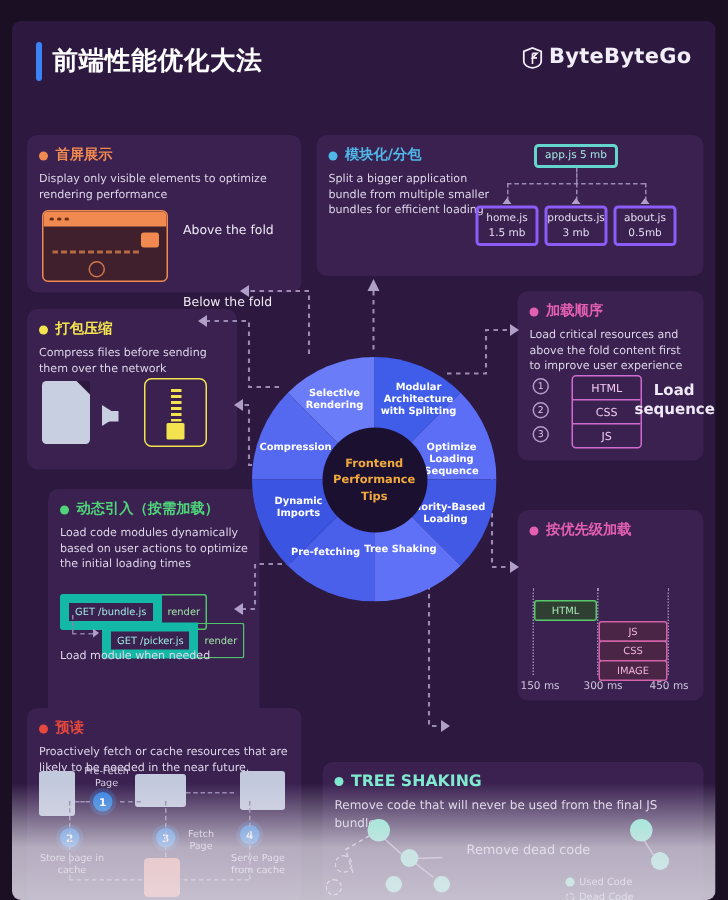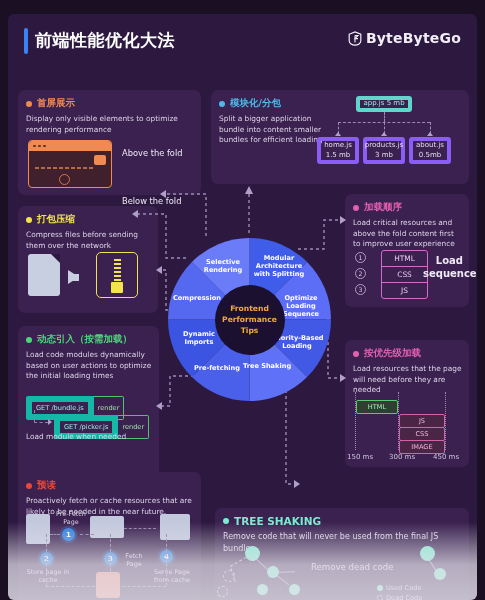--- a/index.html
+++ b/index.html
@@ -27,40 +27,40 @@
   .c-title{ display:flex; align-items:center; gap:5px; font-size:9.5px; font-weight:bold;
             margin-bottom:4px; }
   .dot{ width:6px; height:6px; border-radius:50%; flex:none; }
   .c-body{ font-size:7.4px; line-height:1.45; color:#ded6e8; }
 
   
   #card-fold{ left:10px; top:76px; width:183px; height:105px; }
   #card-modular{ left:203px; top:76px; width:258px; height:94px; }
   #card-compress{ left:10px; top:192px; width:140px; height:107px; }
   #card-sequence{ left:337px; top:180px; width:124px; height:113px; }
-  #card-dynamic{ left:10px; top:312px; width:141px; height:166px; }
+  #card-dynamic{ left:24px; top:312px; width:141px; height:166px; }
   #card-preload{ left:337px; top:326px; width:124px; height:127px; }
   #card-prefetch{ left:10px; top:458px; width:183px; height:130px; }
   #card-tree{ left:207px; top:494px; width:254px; height:94px; }
 
   
   .browser{ position:absolute; left:10px; top:50px; width:84px; height:48px;
             border:1.5px solid #f08a50; border-radius:4px; overflow:hidden; background:#40202c; }
   .br-top{ height:10px; background:#f08a50; display:flex; align-items:center; gap:2.5px; padding-left:4px; }
   .br-dot{ width:2.6px; height:2.6px; border-radius:50%; background:#6b2f16; }
   .br-img{ position:absolute; right:5px; top:14px; width:12px; height:10px;
            background:#f08a50; border-radius:2px; }
   .br-lines{ position:absolute; left:6px; top:26px; width:58px; height:2px;
              background:repeating-linear-gradient(90deg,#b46a43 0 4px,transparent 4px 6px); }
   .br-circ{ position:absolute; left:30px; top:33px; width:11px; height:11px; border-radius:50%;
             border:1.5px solid #d2744a; }
   .fold-lbl{ position:absolute; font-size:8.3px; color:#efe9f5; }
 
   
-  .box{ position:absolute; border:4px solid #8b5cf6; border-radius:3px;
+  .box{ position:absolute; border:2px solid #8b5cf6; border-radius:3px;
         display:flex; flex-direction:column; align-items:center; justify-content:center;
         font-size:7px; line-height:1.3; color:#e4dcee; text-align:center; }
   .box.teal{ border-color:#63d5cc; color:#9fe9e2; }
 
   
   .vd{ position:absolute; border-left:1.4px dashed #9b8bb4; }
   .hd{ position:absolute; border-top:1.4px dashed #9b8bb4; }
   .ar-d{ position:absolute; width:0;height:0;border-left:3px solid transparent;
          border-right:3px solid transparent;border-top:4px solid #b0a0c8; }
 
@@ -173,21 +173,21 @@
     </div>
     <div class="fold-lbl" style="left:104px; top:58px;">Above the fold</div>
     <div class="fold-lbl" style="left:104px; top:80px;margin-top:26px;">Below the fold</div>
   </div>
 
   <div class="card" id="card-modular">
     <div class="c-title">
       <span class="dot" style="background:#4fb8e8"></span>
       <span style="color:#4fb8e8">模块化/分包</span>
     </div>
-    <div class="c-body" style="width:112px">Split a bigger application bundle into content smaller bundles for efficient loading</div>
+    <div class="c-body" style="width:112px">Split a bigger application bundle from multiple smaller bundles for efficient loading</div>
 
     <div class="box teal" style="left:145px; top:6px; width:56px; height:16px;">
       <span><span>app.js</span>
       <span>5 mb</span></span>
     </div>
     <div class="vd" style="left:173px; top:22px; height:10px;"></div>
     <div class="hd" style="left:127px; top:32px; width:92px;"></div>
     <div class="vd" style="left:127px; top:32px; height:12px;"></div>
     <div class="vd" style="left:173px; top:32px; height:12px;"></div>
     <div class="vd" style="left:219px; top:32px; height:12px;"></div>
@@ -258,21 +258,20 @@
       <span class="ren">render</span>
     </div>
     <div class="c-body" style="position:absolute;left:8px;top:106px;width:110px">Load module when needed</div>
   </div>
 
   <div class="card" id="card-preload">
     <div class="c-title">
       <span class="dot" style="background:#e35fb0"></span>
       <span style="color:#e35fb0">按优先级加载</span>
     </div>
-    <div class="c-body" style="width:110px">Load resources that the page will need before they are needed</div>
 
     <div class="tl-tick" style="left:10px; top:52px; height:58px;"></div>
     <div class="tl-tick" style="left:53px; top:52px; height:58px;"></div>
     <div class="tl-tick" style="left:100px; top:52px; height:58px;"></div>
 
     <div class="tl-bar tl-html" style="left:11px; top:60px; width:42px;">HTML</div>
     <div class="tl-bar tl-pk" style="left:54px; top:74px; width:46px;">JS</div>
     <div class="tl-bar tl-pk" style="left:54px; top:87px; width:46px;">CSS</div>
     <div class="tl-bar tl-pk" style="left:54px; top:100px; width:46px;">IMAGE</div>
 

